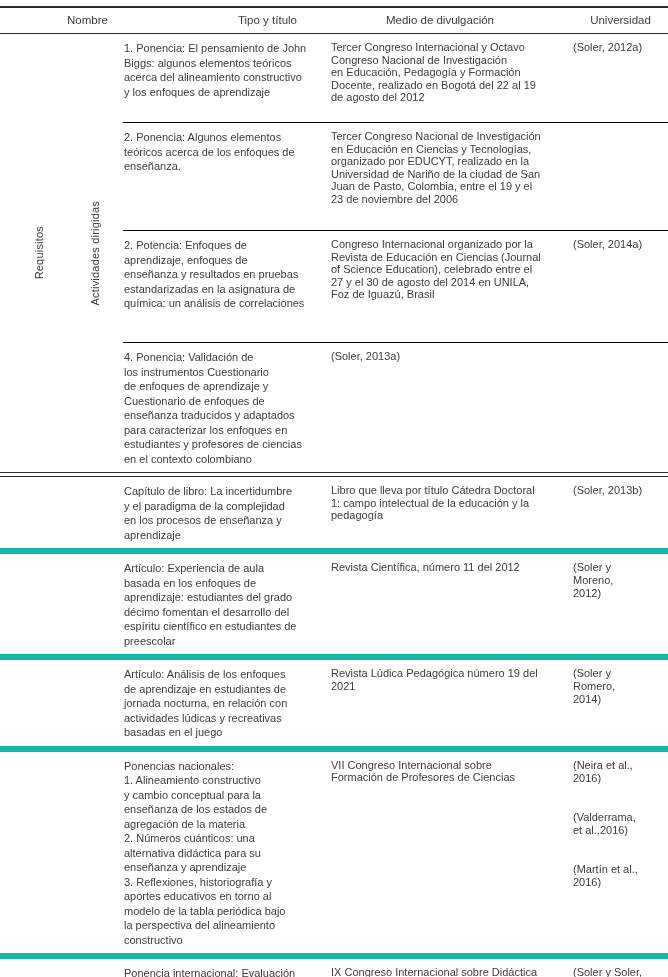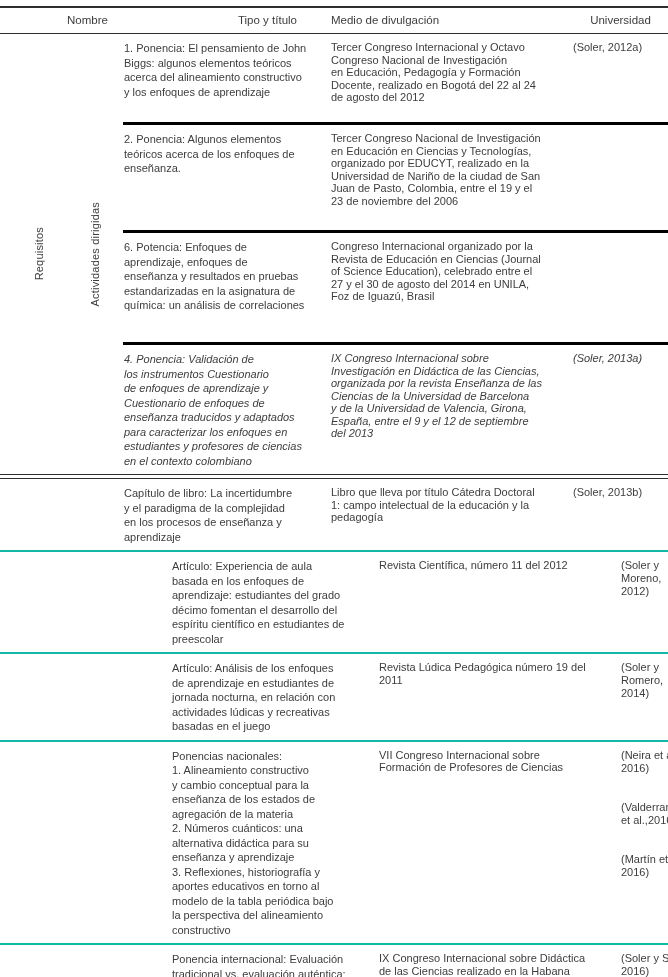--- a/index.html
+++ b/index.html
@@ -19,21 +19,21 @@
   .header-row{
     display:grid;
     grid-template-columns:123px 208px 242px 95px;
     align-items:center;
     padding:6px 0 7px 0;
     font-size:11.5px;
   }
   .hc{white-space:nowrap;}
   .h-nombre{text-align:center;padding-left:52px;}
   .h-tipo{text-align:right;padding-right:34px;}
-  .h-medio{padding-right:24px;}
+  .h-medio{text-align:center;padding-right:24px;}
   .h-ref{text-align:center;}
 
   .section1{display:flex;}
   .labels-col{
     width:123px;
     display:flex;
     flex-direction:row;
     align-items:center;
     justify-content:center;
     gap:44px;
@@ -46,41 +46,41 @@
     font-size:11px;
     letter-spacing:.2px;
     white-space:nowrap;
   }
   .s1-rows{flex:1 1 auto;display:flex;flex-direction:column;}
   .s1-row{
     display:grid;
     grid-template-columns:208px 242px 95px;
     box-sizing:border-box;
   }
-  .s1-row + .s1-row{border-top:3px solid #000000;}
+  .s1-row + .s1-row{border-top:1px solid #000000;}
 
   .s2-row{
     display:grid;
     grid-template-columns:123px 208px 242px 95px;
     box-sizing:border-box;
   }
-  .s2-row + .s2-row{border-top:2px solid #14b8a6;padding-left:48px;}
+  .s2-row + .s2-row{border-top:6px solid #14b8a6;}
 
   .cell{
     white-space:pre-line;
     font-size:11px;
     padding:7px 8px 6px 0;
     box-sizing:border-box;
   }
   .cell.tipo{line-height:14.5px;padding-left:1px;}
   .cell.medio{line-height:12.5px;}
   .cell.ref{line-height:13px;}
 
   
-  .r1{min-height:88px;} .r2{min-height:108px;} .r3{min-height:112px;} .r4{min-height:95px;font-style:italic;}
+  .r1{min-height:88px;} .r2{min-height:108px;} .r3{min-height:112px;} .r4{min-height:95px;}
   .r5{min-height:71px;} .r6{min-height:96px;} .r7{min-height:84px;} .r8{min-height:201px;} .r9{min-height:76px;}
 </style>
 </head>
 <body>
 
 <div class="page">
 
   <div class="rule thick"></div>
 
   <div class="header-row">
@@ -99,63 +99,57 @@
     </div>
     <div class="s1-rows">
       <div class="s1-row r1">
         <div class="cell tipo">1. Ponencia: El pensamiento de John
 Biggs: algunos elementos teóricos
 acerca del alineamiento constructivo
 y los enfoques de aprendizaje</div>
         <div class="cell medio">Tercer Congreso Internacional y Octavo
 Congreso Nacional de Investigación
 en Educación, Pedagogía y Formación
-Docente, realizado en Bogotá del 22 al 24
+Docente, realizado en Bogotá del 22 al 19
 de agosto del 2012</div>
         <div class="cell ref">(Soler, 2012a)</div>
       </div>
       <div class="s1-row r2">
         <div class="cell tipo">2. Ponencia: Algunos elementos
 teóricos acerca de los enfoques de
 enseñanza.</div>
         <div class="cell medio">Tercer Congreso Nacional de Investigación
 en Educación en Ciencias y Tecnologías,
 organizado por EDUCYT, realizado en la
 Universidad de Nariño de la ciudad de San
 Juan de Pasto, Colombia, entre el 19 y el
 23 de noviembre del 2006</div>
       </div>
       <div class="s1-row r3">
-        <div class="cell tipo">6. Potencia: Enfoques de
+        <div class="cell tipo">2. Potencia: Enfoques de
 aprendizaje, enfoques de
 enseñanza y resultados en pruebas
 estandarizadas en la asignatura de
 química: un análisis de correlaciones</div>
         <div class="cell medio">Congreso Internacional organizado por la
 Revista de Educación en Ciencias (Journal
 of Science Education), celebrado entre el
 27 y el 30 de agosto del 2014 en UNILA,
 Foz de Iguazú, Brasil</div>
+        <div class="cell ref">(Soler, 2014a)</div>
       </div>
       <div class="s1-row r4">
         <div class="cell tipo">4. Ponencia: Validación de
 los instrumentos Cuestionario
 de enfoques de aprendizaje y
 Cuestionario de enfoques de
 enseñanza traducidos y adaptados
 para caracterizar los enfoques en
 estudiantes y profesores de ciencias
 en el contexto colombiano</div>
-        <div class="cell medio">IX Congreso Internacional sobre
-Investigación en Didáctica de las Ciencias,
-organizada por la revista Enseñanza de las
-Ciencias de la Universidad de Barcelona
-y de la Universidad de Valencia, Girona,
-España, entre el 9 y el 12 de septiembre
-del 2013</div>
         <div class="cell ref">(Soler, 2013a)</div>
       </div>
     </div>
   </div>
 
   <div class="double-rule"></div>
 
   <div class="s2-row r5">
     <div class="cell"></div>
     <div class="cell tipo">Capítulo de libro: La incertidumbre
@@ -181,21 +175,21 @@
 2012)</div>
   </div>
   <div class="s2-row r7">
     <div class="cell"></div>
     <div class="cell tipo">Artículo: Análisis de los enfoques
 de aprendizaje en estudiantes de
 jornada nocturna, en relación con
 actividades lúdicas y recreativas
 basadas en el juego</div>
     <div class="cell medio">Revista Lúdica Pedagógica número 19 del
-2011</div>
+2021</div>
     <div class="cell ref">(Soler y
 Romero,
 2014)</div>
   </div>
   <div class="s2-row r8">
     <div class="cell"></div>
     <div class="cell tipo">Ponencias nacionales:
 1. Alineamiento constructivo
 y cambio conceptual para la
 enseñanza de los estados de

